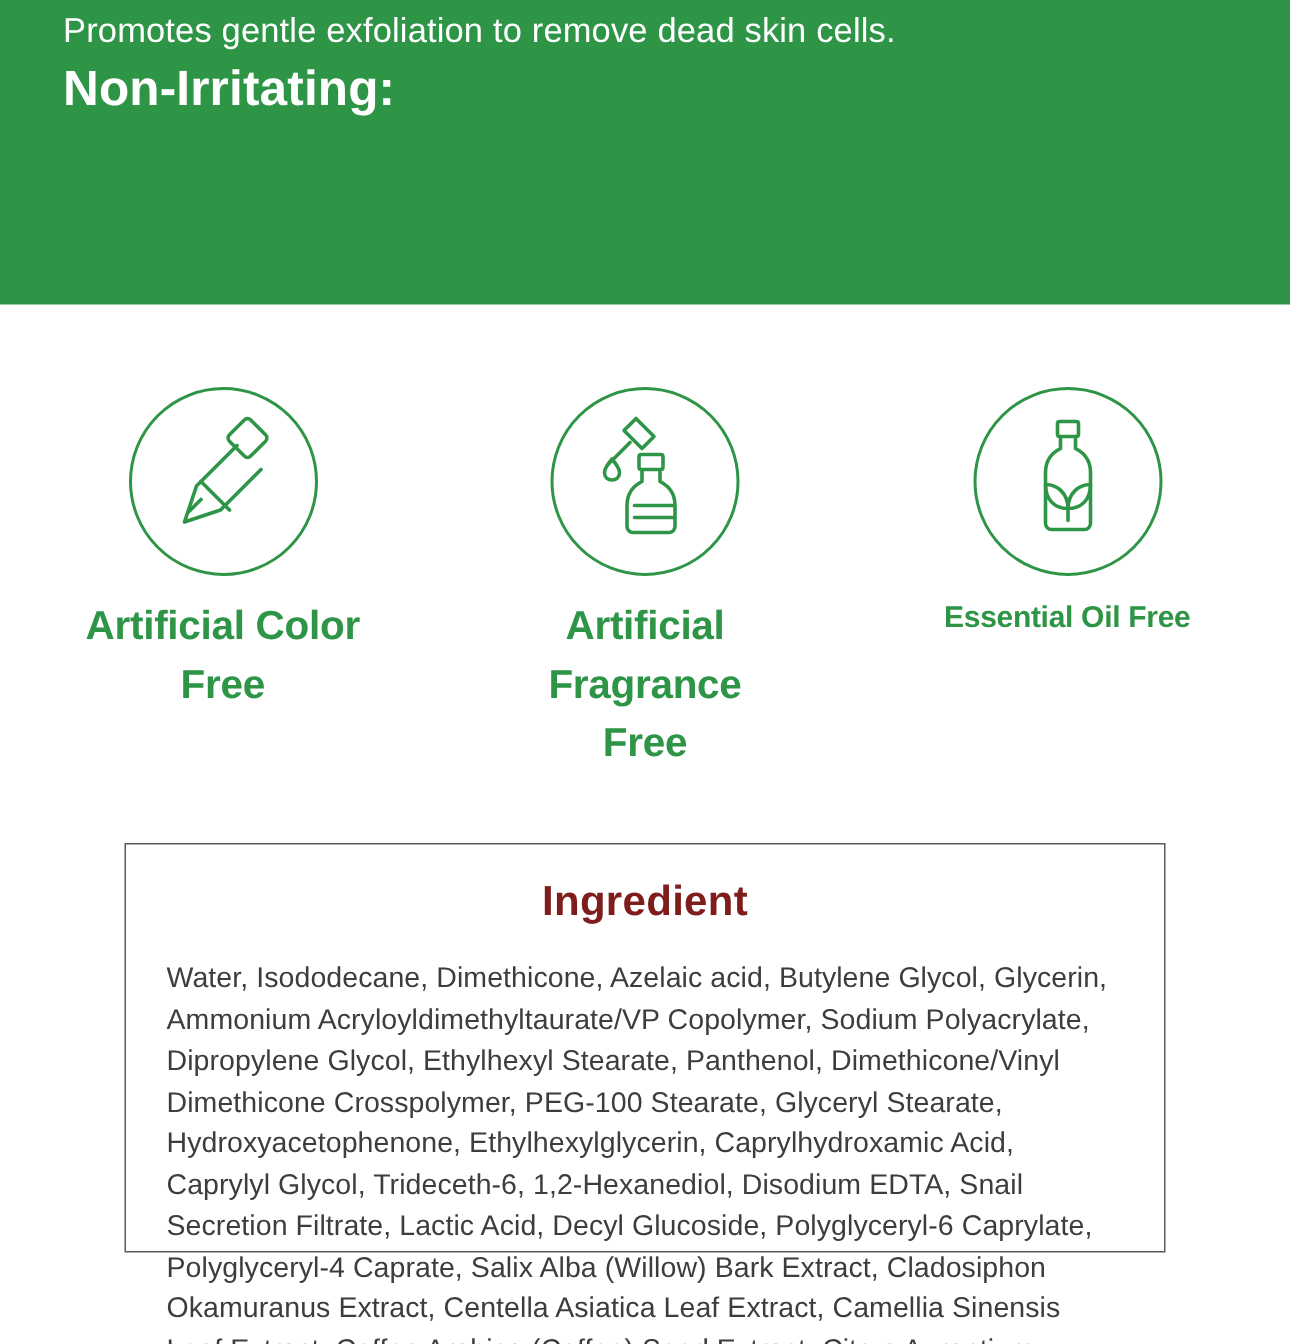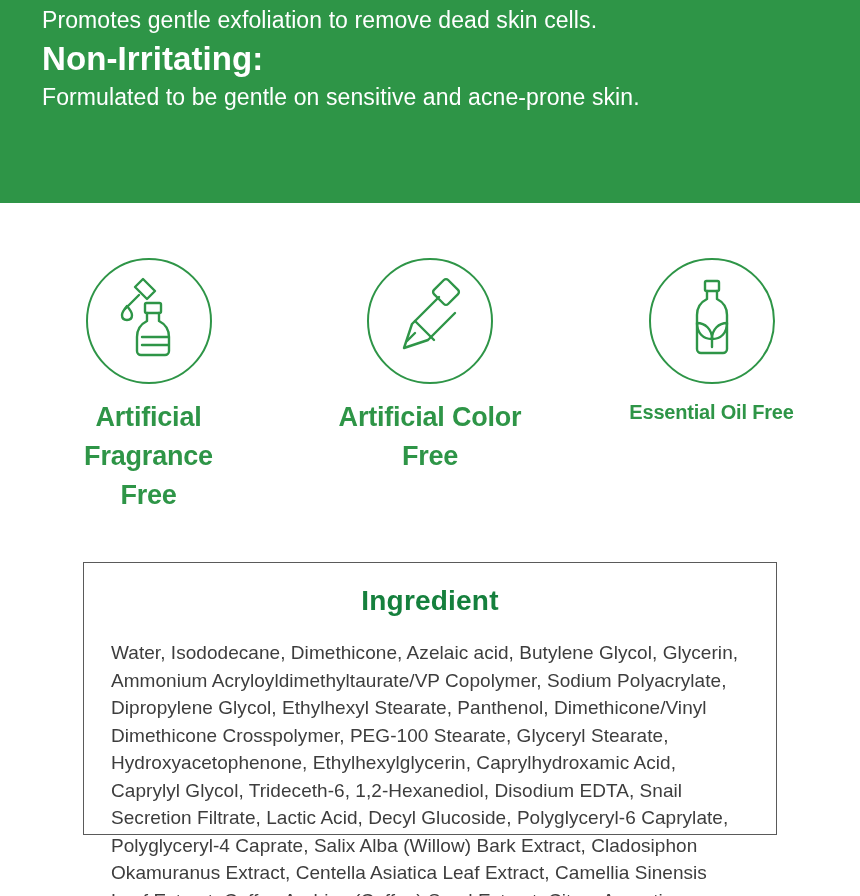--- a/index.html
+++ b/index.html
@@ -92,75 +92,74 @@
     width: 694px;
     height: 273px;
     border: 1px solid #5a5a5a;
     box-sizing: border-box;
     background: #ffffff;
   }
   .ingredient-title {
     text-align: center;
     font-size: 28px;
     font-weight: 700;
-    color: #15803d;
+    color: #7f1d1d;
     margin-top: 22px;
     letter-spacing: 0.2px;
   }
   .ingredient-body {
     margin: 22px 27px 0 27px;
     font-size: 19px;
     line-height: 1.45;
     color: #3d3d3d;
     text-align: left;
     letter-spacing: 0.05px;
   }
 </style>
 </head>
 <body>
 
 <div class="page">
 
   <div class="hero">
     <div class="hero-line first">Promotes gentle exfoliation to remove dead skin cells.</div>
     <div class="hero-heading">Non-Irritating:</div>
-    <div class="hero-line">Formulated to be gentle on sensitive and acne-prone skin.</div>
   </div>
 
   <div class="features">
+
+    <div class="feature">
+      <div class="circle">
+        <span>
+          <svg width="78" height="86" viewBox="0 0 78 86" fill="none" stroke="#2e9547" stroke-width="2.4" stroke-linecap="round" stroke-linejoin="round">
+            <rect x="45" y="6" width="20" height="20" rx="3" transform="rotate(45 55 16)"></rect>
+            <path d="M48 21 L21 48 L15 66 L13 72 L19 70 L37 64 L64 37"></path>
+            <line x1="24" y1="45" x2="43" y2="64"></line>
+            <line x1="16" y1="65" x2="24" y2="57"></line>
+          </svg>
+        </span>
+      </div>
+      <div class="feature-label">Artificial Color Free</div>
+    </div>
 
     <div class="feature">
       <div class="circle">
         <span>
           <svg width="80" height="88" viewBox="0 0 80 88" fill="none" stroke="#2e9547" stroke-width="2.4" stroke-linecap="round" stroke-linejoin="round">
             <path d="M34 4 L46 16 L38 24 L26 12 Z"></path>
             <path d="M30 20 L16 34"></path>
             <path d="M13 40 c0 3 2 5 5 5 s5-2 5-5 c0-3-5-9-5-9 s-5 6-5 9 z"></path>
             <rect x="36" y="28" width="16" height="10" rx="1.5"></rect>
             <path d="M38 38 L38 46 C30 50 28 56 28 62 L28 76 a4 4 0 0 0 4 4 l24 0 a4 4 0 0 0 4-4 L60 62 c0-6-2-12-10-16 L50 38"></path>
             <line x1="33" y1="62" x2="59" y2="62"></line>
             <line x1="33" y1="70" x2="59" y2="70"></line>
           </svg>
         </span>
       </div>
       <div class="feature-label">Artificial Fragrance Free</div>
-    </div>
-
-    <div class="feature">
-      <div class="circle">
-        <span>
-          <svg width="78" height="86" viewBox="0 0 78 86" fill="none" stroke="#2e9547" stroke-width="2.4" stroke-linecap="round" stroke-linejoin="round">
-            <rect x="45" y="6" width="20" height="20" rx="3" transform="rotate(45 55 16)"></rect>
-            <path d="M48 21 L21 48 L15 66 L13 72 L19 70 L37 64 L64 37"></path>
-            <line x1="24" y1="45" x2="43" y2="64"></line>
-            <line x1="16" y1="65" x2="24" y2="57"></line>
-          </svg>
-        </span>
-      </div>
-      <div class="feature-label">Artificial Color Free</div>
     </div>
 
 
     <div class="feature small">
       <div class="circle">
         <span>
           <svg width="80" height="88" viewBox="0 0 80 88" fill="none" stroke="#2e9547" stroke-width="2.4" stroke-linecap="round" stroke-linejoin="round">
             <rect x="33" y="6" width="14" height="10" rx="1.5"></rect>
             <path d="M35 16 L35 24 C27 28 25 34 25 40 L25 74 a4 4 0 0 0 4 4 l22 0 a4 4 0 0 0 4-4 L55 40 c0-6-2-12-10-16 L45 16"></path>
             <path d="M40 64 c0-10 7-16 15-16 c0 10-6 16-15 16 z"></path>

